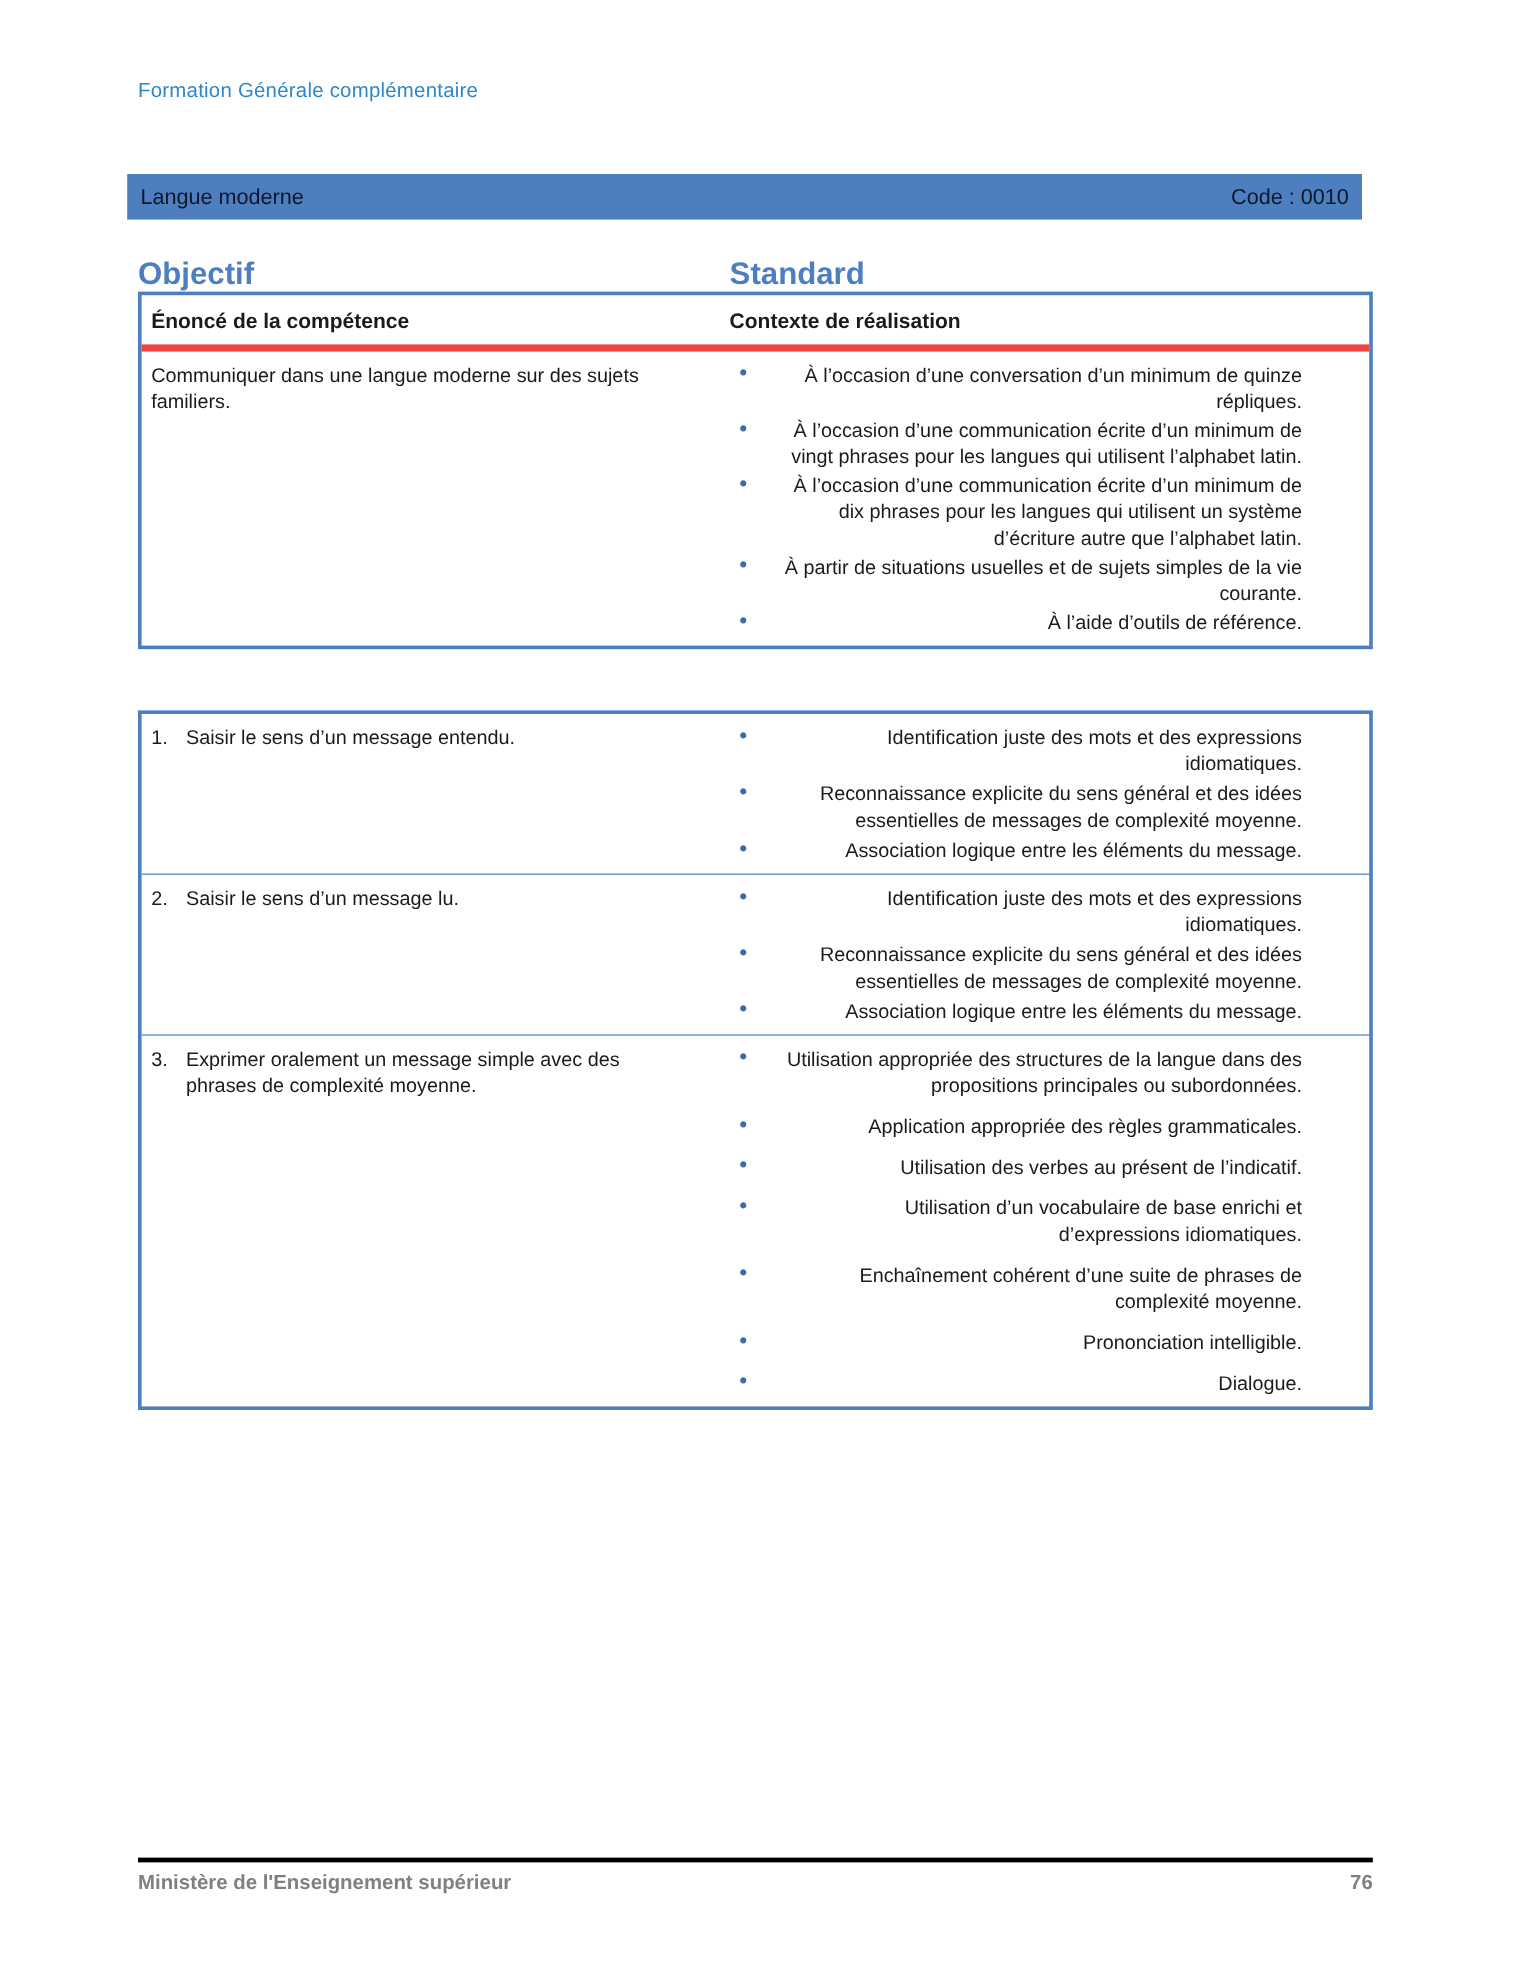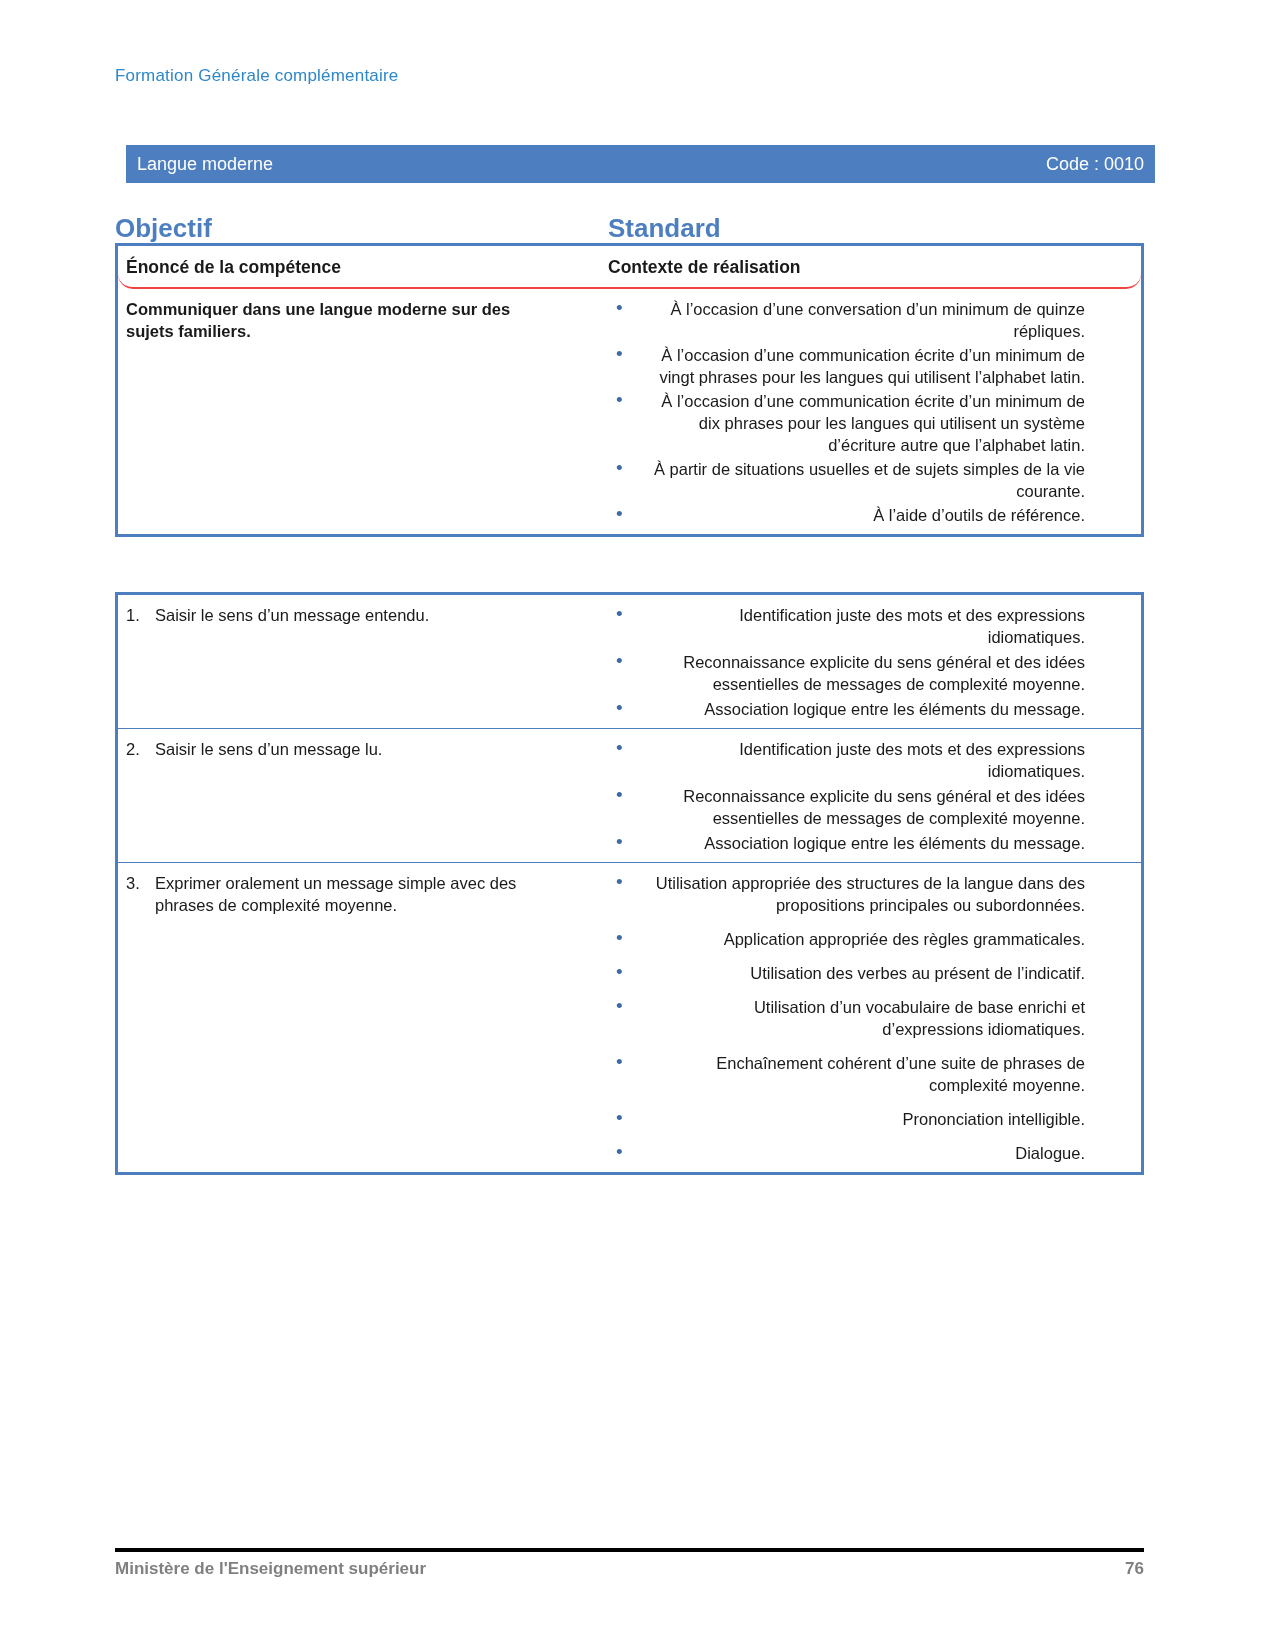--- a/index.html
+++ b/index.html
@@ -9,58 +9,58 @@
     -webkit-font-smoothing:antialiased;
   }
   .sheet { position:absolute; inset:0; }
 
   .doc-header {
     position:absolute; left:115px; top:66px;
     font-size:17px; color:#2d87c8; letter-spacing:0.2px;
   }
 
   .title-bar {
-    position:absolute; left:126px; top:145px; width:1029px; height:38px;
-    background:#4d7ebf; color:#ffffff; box-sizing:border-box;
+    position:absolute; left:106px; top:145px; width:1029px; height:38px;
+    background:#4d7ebf; color:#0f172a; box-sizing:border-box;
     display:flex; justify-content:space-between; align-items:center;
     padding:0 11px; font-size:18px;
   }
 
   .headings {
     position:absolute; left:115px; top:192px; width:1029px; display:flex;margin-top:20px;
   }
   .headings .h-left { width:493px; flex:none; }
   .headings h2 {
     margin:0; font-size:26px; font-weight:bold; color:#4d7ebf; line-height:32px;
   }
 
   .tbl {
     position:absolute; left:115px; width:1029px; box-sizing:border-box;
     border:3px solid #4d7ebf; background:#ffffff;
   }
   .tbl1 { top:243px; }
   .tbl2 { top:592px; }
 
-  .t-head { display:flex; border-bottom:2px solid #ef4444;border-radius:15px; }
+  .t-head { display:flex; border-bottom:6px solid #ef4444; }
   .t-head .cl, .t-head .cr {
     font-weight:bold; font-size:17.5px; padding:11px 8px 9px;
     box-sizing:border-box;
   }
   .t-head .cl { width:490px; flex:none; }
   .t-head .cr { flex:1; padding-left:0; }
 
   .t-row { display:flex; }
   .t-row + .t-row { border-top:1px solid #4d7ebf; }
   .t-row .cl {
     width:490px; flex:none; box-sizing:border-box;
     padding:9px 8px 8px; font-size:16.5px; line-height:22px;
   }
   .t-row .cr { flex:1; box-sizing:border-box;text-align:right; }
 
-  .statement { max-width:410px;font-weight:bold; }
+  .statement { max-width:410px; }
 
   .num-item { display:flex; }
   .num-item .num { width:29px; flex:none; }
   .num-item .txt { max-width:385px; }
 
   ul.bullets { list-style:none; margin:9px 0 8px; padding:0; }
   ul.bullets li {
     position:relative; padding-left:45px; max-width:477px;
     box-sizing:border-box; font-size:16.5px; line-height:22px;
   }

